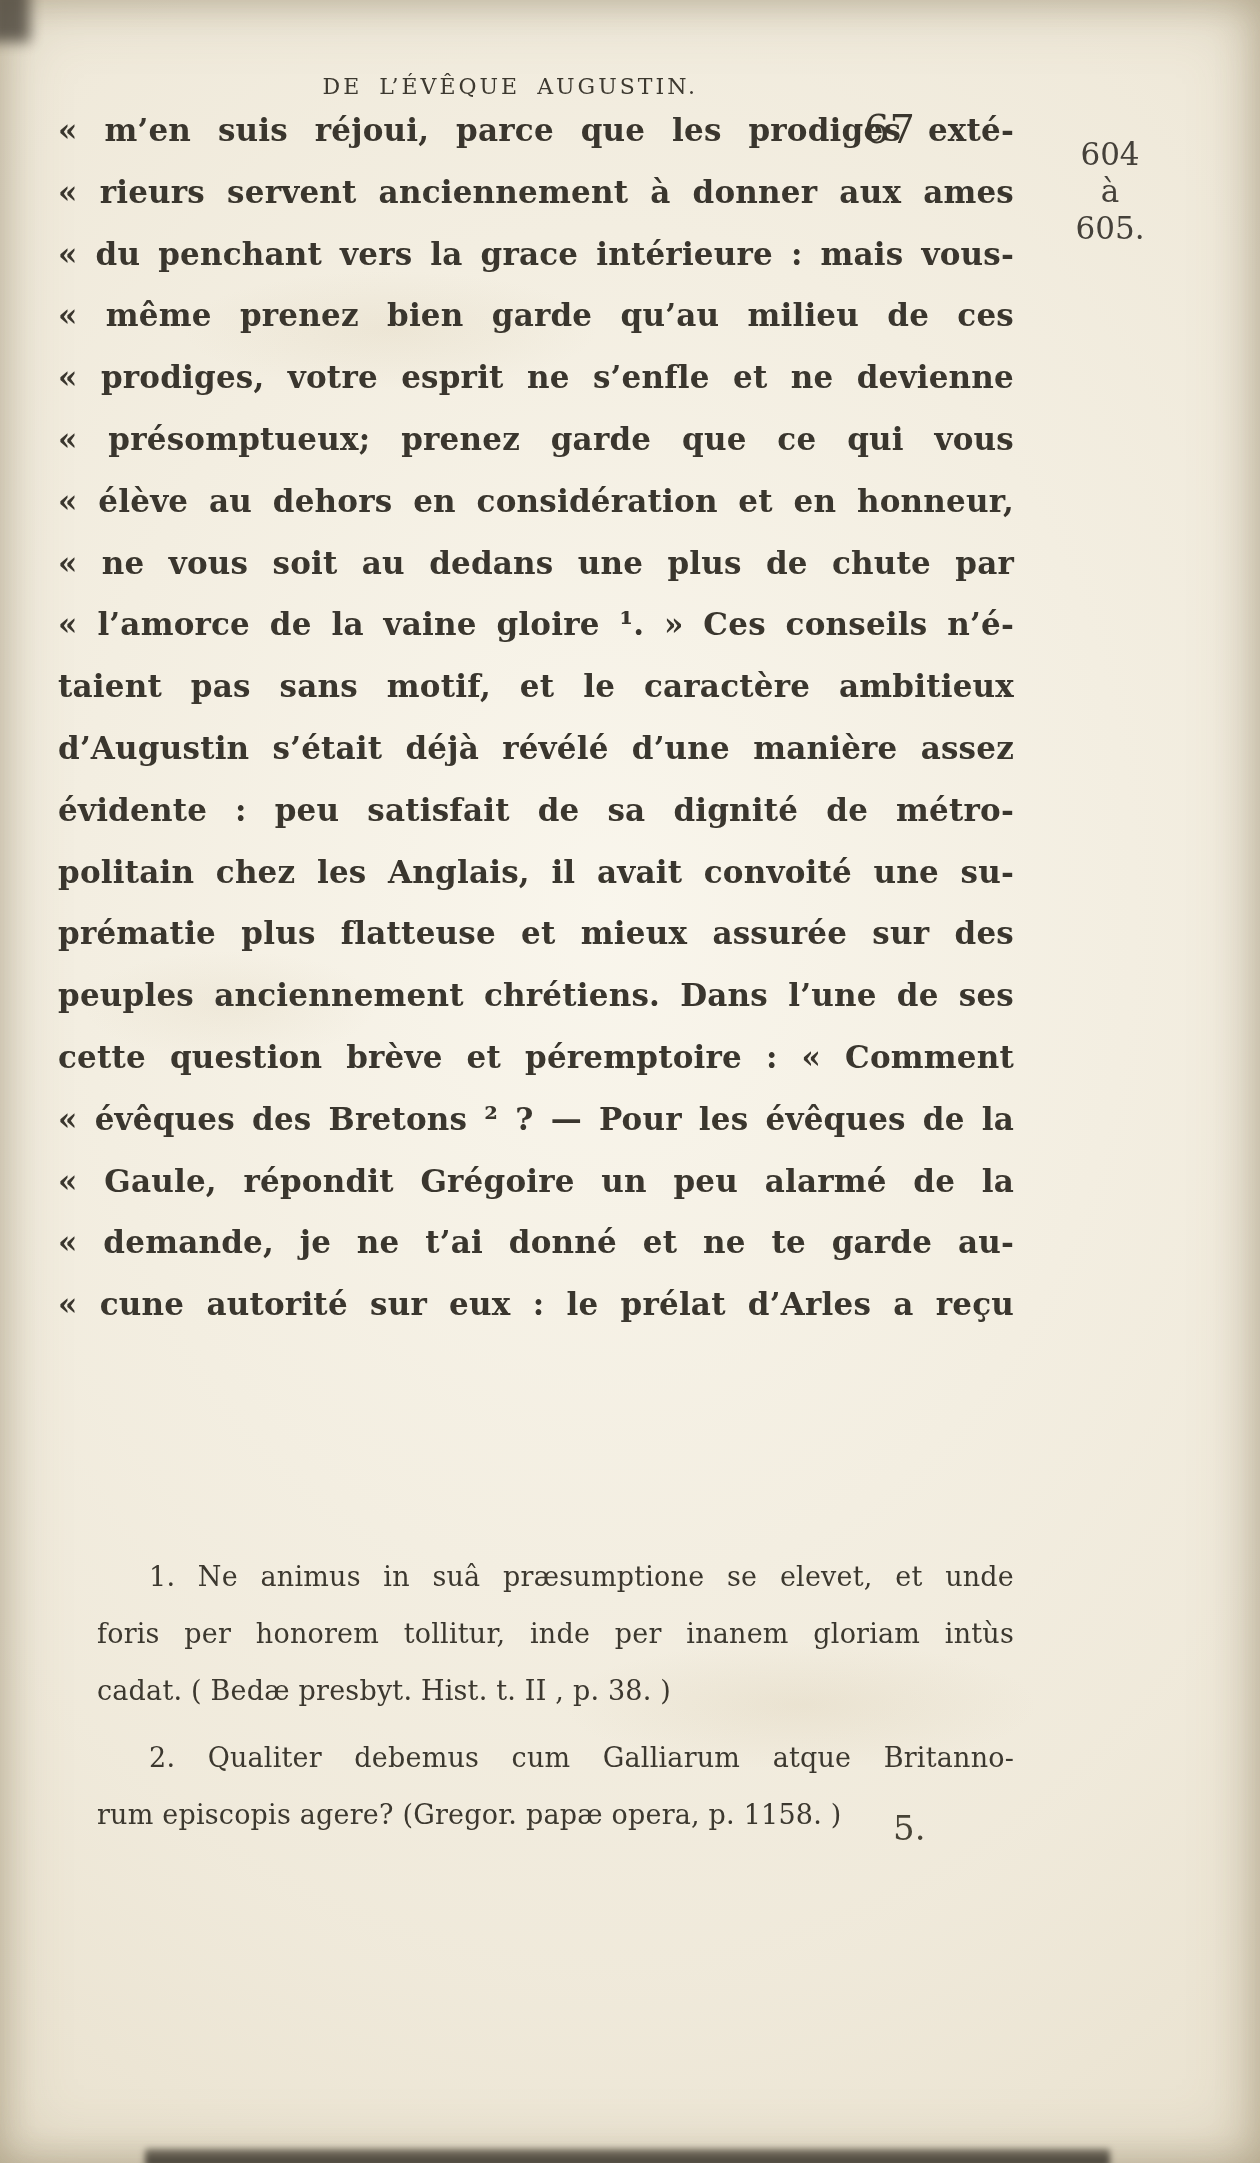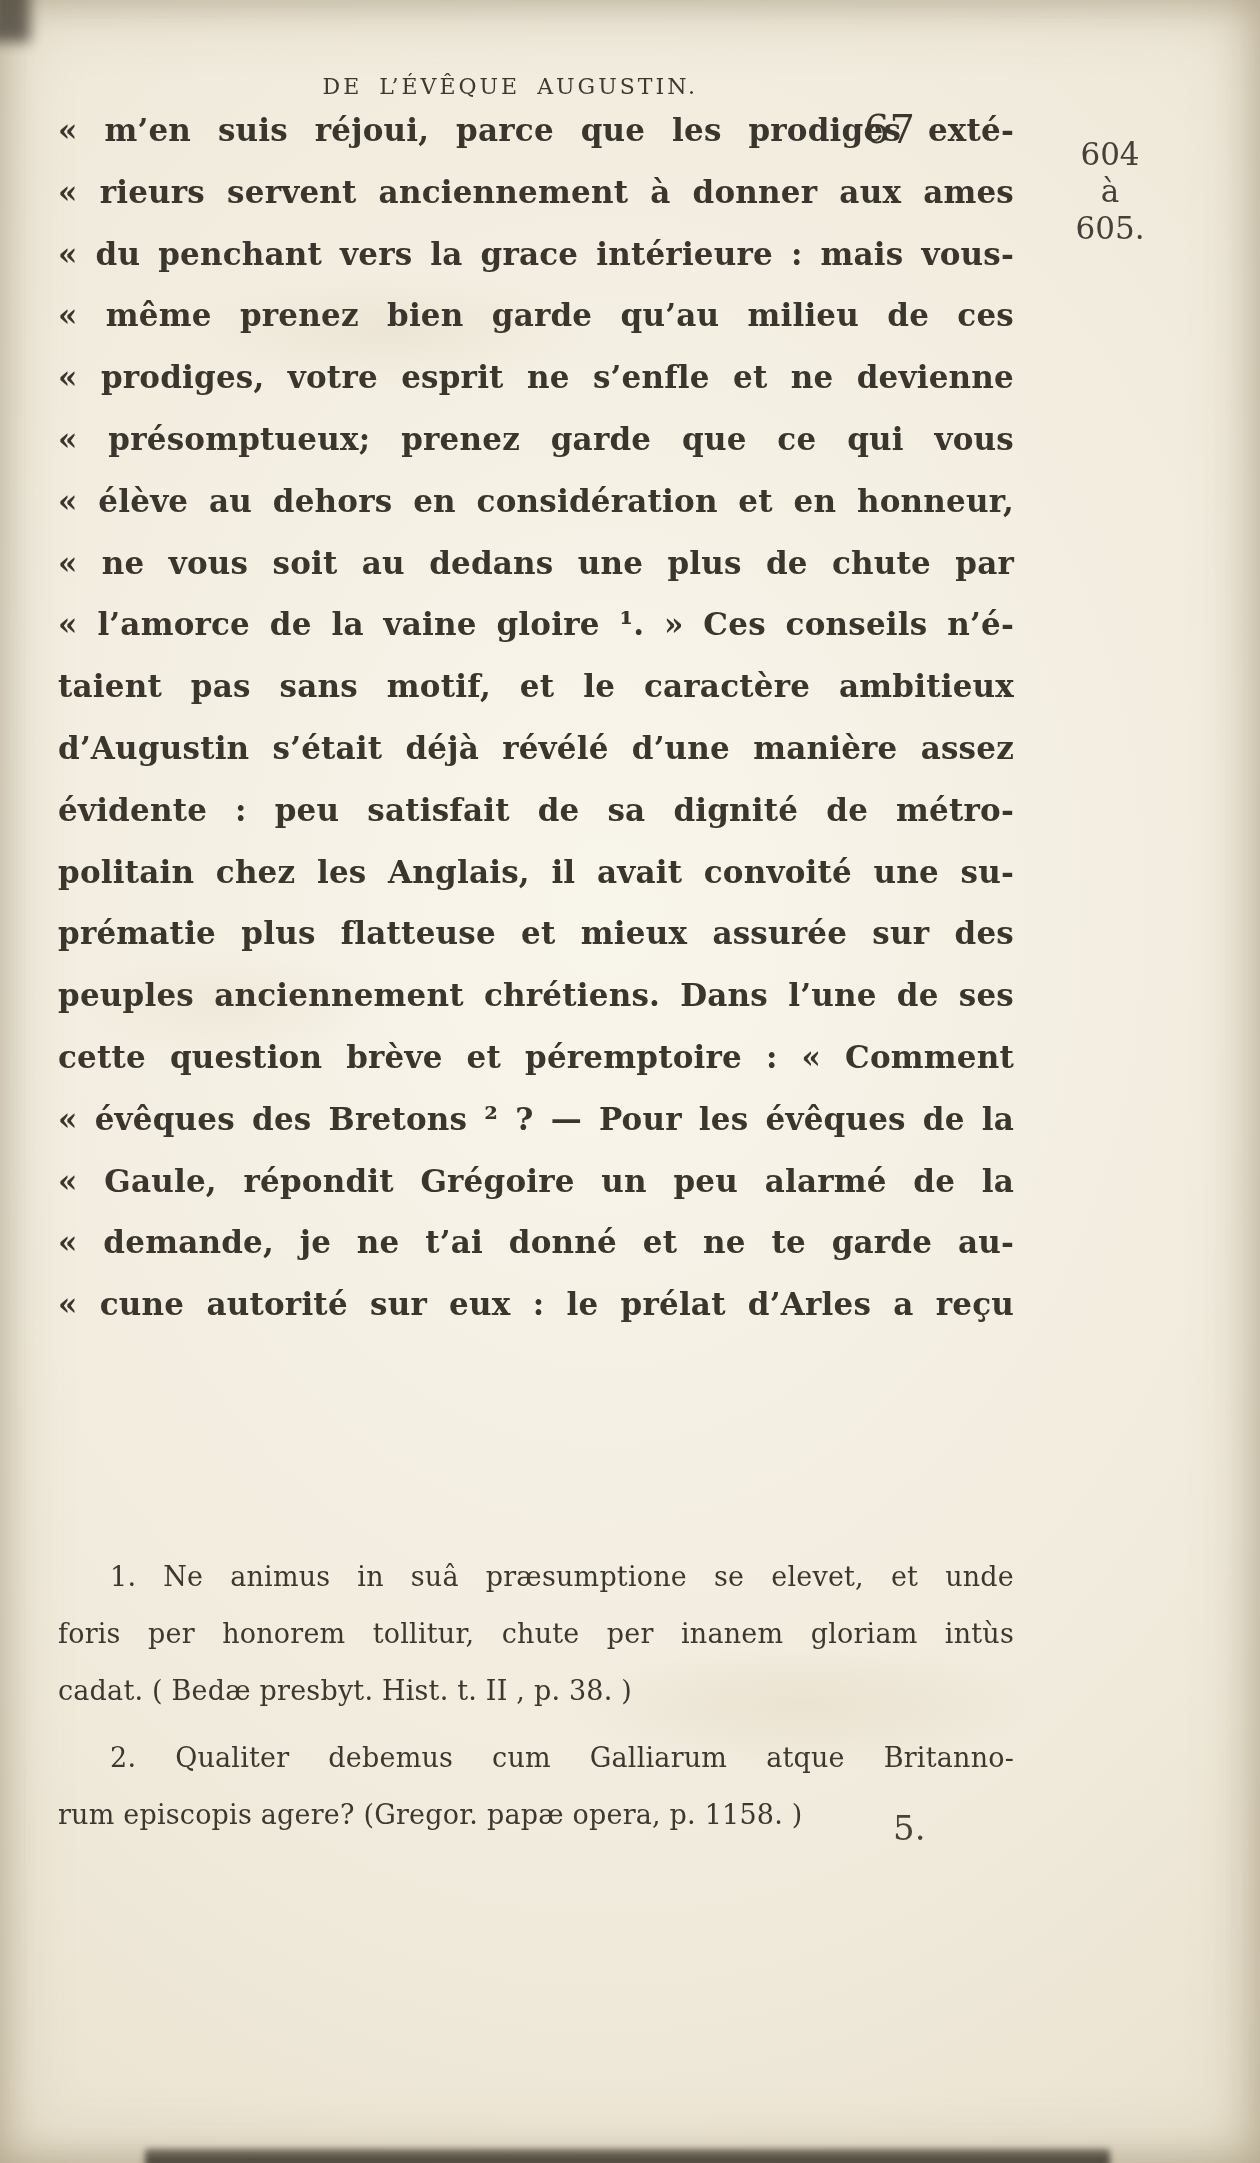--- a/index.html
+++ b/index.html
@@ -53,21 +53,21 @@
   
   .body-text { position:absolute; left:58px; top:100px; width:956px; font-size:31px;font-weight:bold; }
   .body-line {
     height:61.8px; line-height:61.8px;
     text-align:justify; text-align-last:justify;
     white-space:normal; letter-spacing:0.2px;
   }
 
   
   .footnotes { position:absolute; left:58px; top:1548px; width:956px; font-size:27px; color:#3c382f; }
-  .fn-line { height:57px; line-height:57px; letter-spacing:0.2px; }
+  .fn-line { height:57px; line-height:57px; letter-spacing:0.2px;margin-left:39px; }
   .fn-just { text-align:justify; text-align-last:justify; }
   .fn-indent { text-indent:52px; }
   .fn-gap { height:10px; }
 
   .signature { position:absolute; left:893px; top:1808px; font-size:34px; color:#474336; }
 </style>
 </head>
 <body>
 
 <div class="page">
@@ -106,21 +106,21 @@
     <div class="body-line">peuples anciennement chrétiens. Dans l’une de ses</div>
     <div class="body-line">cette question brève et péremptoire : « Comment</div>
     <div class="body-line">« évêques des Bretons ² ? — Pour les évêques de la</div>
     <div class="body-line">« Gaule, répondit Grégoire un peu alarmé de la</div>
     <div class="body-line">« demande, je ne t’ai donné et ne te garde au-</div>
     <div class="body-line">« cune autorité sur eux : le prélat d’Arles a reçu</div>
   </div>
 
   <div class="footnotes">
     <div class="fn-line fn-indent fn-just">1. Ne animus in suâ præsumptione se elevet, et unde</div>
-    <div class="fn-line fn-just">foris per honorem tollitur, chute per inanem gloriam intùs</div>
+    <div class="fn-line fn-just">foris per honorem tollitur, inde per inanem gloriam intùs</div>
     <div class="fn-line">cadat. ( Bedæ presbyt. Hist. t. II , p. 38. )</div>
     <div class="fn-gap"></div>
     <div class="fn-line fn-indent fn-just">2. Qualiter debemus cum Galliarum atque Britanno-</div>
     <div class="fn-line">rum episcopis agere? (Gregor. papæ opera, p. 1158. )</div>
   </div>
 
   <div class="signature">5.</div>
 
   <div class="bottom-band"></div>
 </div>

